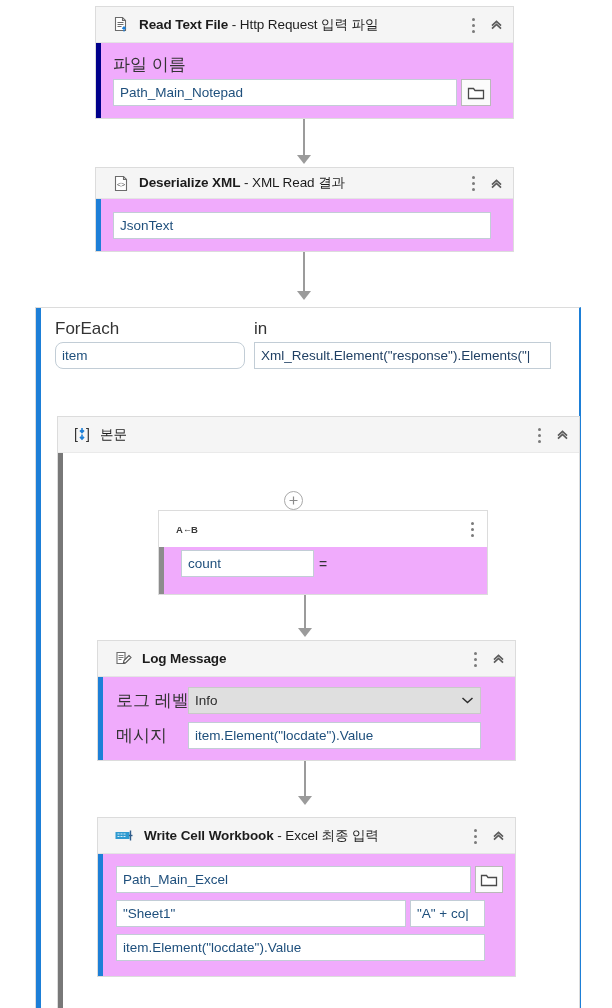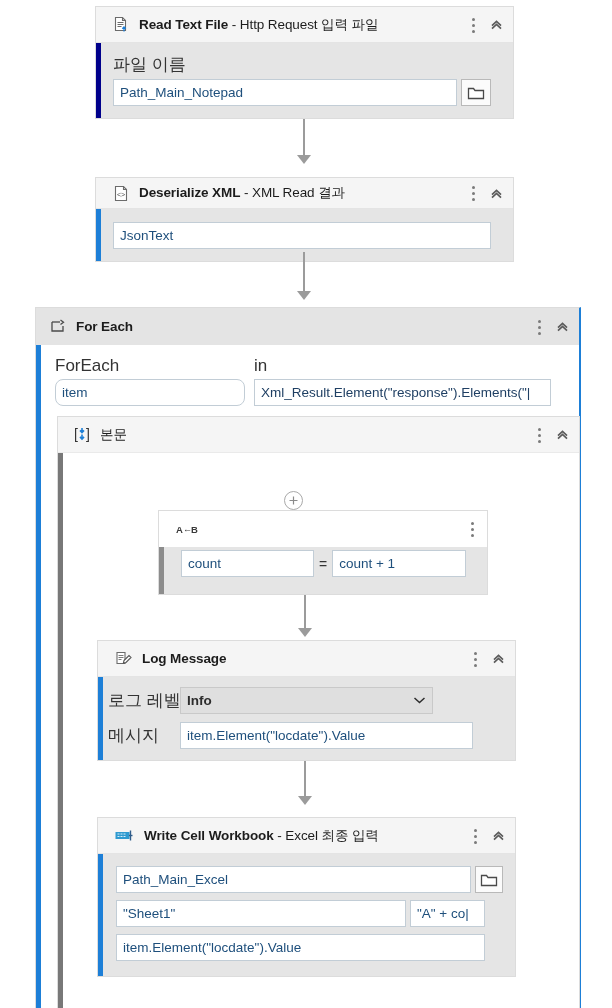--- a/index.html
+++ b/index.html
@@ -13,21 +13,21 @@
     position: relative;
     overflow: hidden;
     font-family: "Liberation Sans", sans-serif;
     color: #2b2b2b;
     -webkit-font-smoothing: antialiased;
   }
 
   
   .card {
     position: absolute;
-    background: #e5e5e5;
+    background: #f0abfc;
     border: 1px solid #dcdcdc;
     box-sizing: border-box;
     display: flex;
     flex-direction: column;
   }
   .card-accent {
     position: absolute;
     left: 0;
     top: 0;
     bottom: 0;
@@ -278,21 +278,21 @@
           </svg>
         </span>
       </div>
     </div>
   </div>
 </div>
 
 <div class="conn" style="left:303px; top:119px; height:40px;"></div>
 <div class="arrowhead" style="left:297px; top:155px;"></div>
 
-<div class="card" id="card-deserialize-xml" style="left:95px; top:177px; width:419px; height:85px;">
+<div class="card" id="card-deserialize-xml" style="left:95px; top:167px; width:419px; height:85px;">
   <div class="card-accent" style="background:#1d7fd7;"></div>
   <div class="card-head">
     <span class="icon">
       <svg width="17" height="17" viewBox="0 0 17 17">
         <path d="M2.5 1.5 h8 l3 3 v11 h-11 z" fill="#fff" stroke="#6b6b6b" stroke-width="1.1"></path>
         <path d="M10.5 1.5 v3 h3" fill="none" stroke="#6b6b6b" stroke-width="1.1"></path>
         <text x="8" y="12" font-size="7" fill="#4a4a4a" text-anchor="middle" font-family="Liberation Sans, sans-serif">&lt;&gt;</text>
       </svg>
     </span>
     <span class="card-title"><span>Deserialize XML</span><span class="reg"> - </span><span class="reg">XML Read 결과</span></span>
@@ -314,43 +314,20 @@
     <div class="input plain" style="width:378px;">JsonText</div>
   </div>
 </div>
 
 <div class="conn" style="left:303px; top:252px; height:44px;"></div>
 <div class="arrowhead" style="left:297px; top:291px;"></div>
 
 <div id="foreach-container">
   <div id="foreach-accent"></div>
 
-  <div id="foreach-head">
-    <span class="icon">
-      <svg width="17" height="15" viewBox="0 0 17 15">
-        <path d="M2 3 v9 h11 v-5" fill="none" stroke="#4a4a4a" stroke-width="1.3"></path>
-        <path d="M2 3 h8" fill="none" stroke="#4a4a4a" stroke-width="1.3"></path>
-        <path d="M10.5 1 l3 2.2 l-3 2.2" fill="none" stroke="#4a4a4a" stroke-width="1.3"></path>
-      </svg>
-    </span>
-    <span class="card-title">For Each</span>
-    <span class="head-tools">
-      <span class="kebab">
-          <i></i>
-          <i></i>
-          <i></i>
-        </span>
-      <span class="chev icon">
-        <svg width="15" height="15" viewBox="0 0 15 15">
-          <path d="M3 8.6 l4.5 -4.2 l4.5 4.2" fill="none" stroke="#5b5b5b" stroke-width="1.7"></path>
-          <path d="M3 11.6 l4.5 -4.2 l4.5 4.2" fill="none" stroke="#5b5b5b" stroke-width="1.7"></path>
-        </svg>
-      </span>
-    </span>
-  </div>
 
   <div id="foreach-fields">
     <div>
       <div class="field-label">ForEach</div>
       <div class="input plain" style="width:190px;border-radius:8px;">item</div>
     </div>
     <div>
       <div class="field-label">in</div>
       <div class="input expr" style="width:297px;">Xml_Result.Element("response").Elements("|</div>
     </div>
@@ -407,21 +384,20 @@
               <i></i>
               <i></i>
               <i></i>
             </span>
         </span>
       </div>
       <div class="card-body" style="padding:3px 0 0 22px;">
         <div class="row">
           <div class="input plain" style="width:133px;">count</div>
           <span style="font-size:14px; padding:0 5px; color:#333;">=</span>
-          <div class="input plain" style="width:134px;">count + 1</div>
         </div>
       </div>
     </div>
 
     <div class="conn" style="left:246px; top:178px; height:37px;"></div>
     <div class="arrowhead" style="left:240px; top:211px;"></div>
 
     <div class="card" id="card-log-message" style="left:39px; top:223px; width:419px; height:121px;">
       <div class="card-accent" style="background:#1d7fd7;"></div>
       <div class="card-head">
@@ -440,24 +416,24 @@
               <i></i>
             </span>
           <span class="chev icon">
             <svg width="15" height="15" viewBox="0 0 15 15">
               <path d="M3 8.6 l4.5 -4.2 l4.5 4.2" fill="none" stroke="#5b5b5b" stroke-width="1.7"></path>
               <path d="M3 11.6 l4.5 -4.2 l4.5 4.2" fill="none" stroke="#5b5b5b" stroke-width="1.7"></path>
             </svg>
           </span>
         </span>
       </div>
-      <div class="card-body" style="padding:10px 12px 0 10px;">
+      <div class="card-body" style="padding:10px 12px 0 18px;">
         <div class="row" style="margin-bottom:8px;">
           <span class="field-label" style="width:72px; margin-bottom:0;">로그 레벨</span>
-          <div class="input dropdown" style="width:253px;font-weight:bold;">
+          <div class="input dropdown" style="width:293px;">
             <span>Info</span>
             <span class="icon">
               <svg width="13" height="9" viewBox="0 0 13 9">
                   <path d="M1.5 2 l5 4.5 l5 -4.5" fill="none" stroke="#2d2d2d" stroke-width="1.5"></path>
                 </svg>
             </span>
           </div>
         </div>
         <div class="row">
           <span class="field-label" style="width:72px; margin-bottom:0;">메시지</span>

